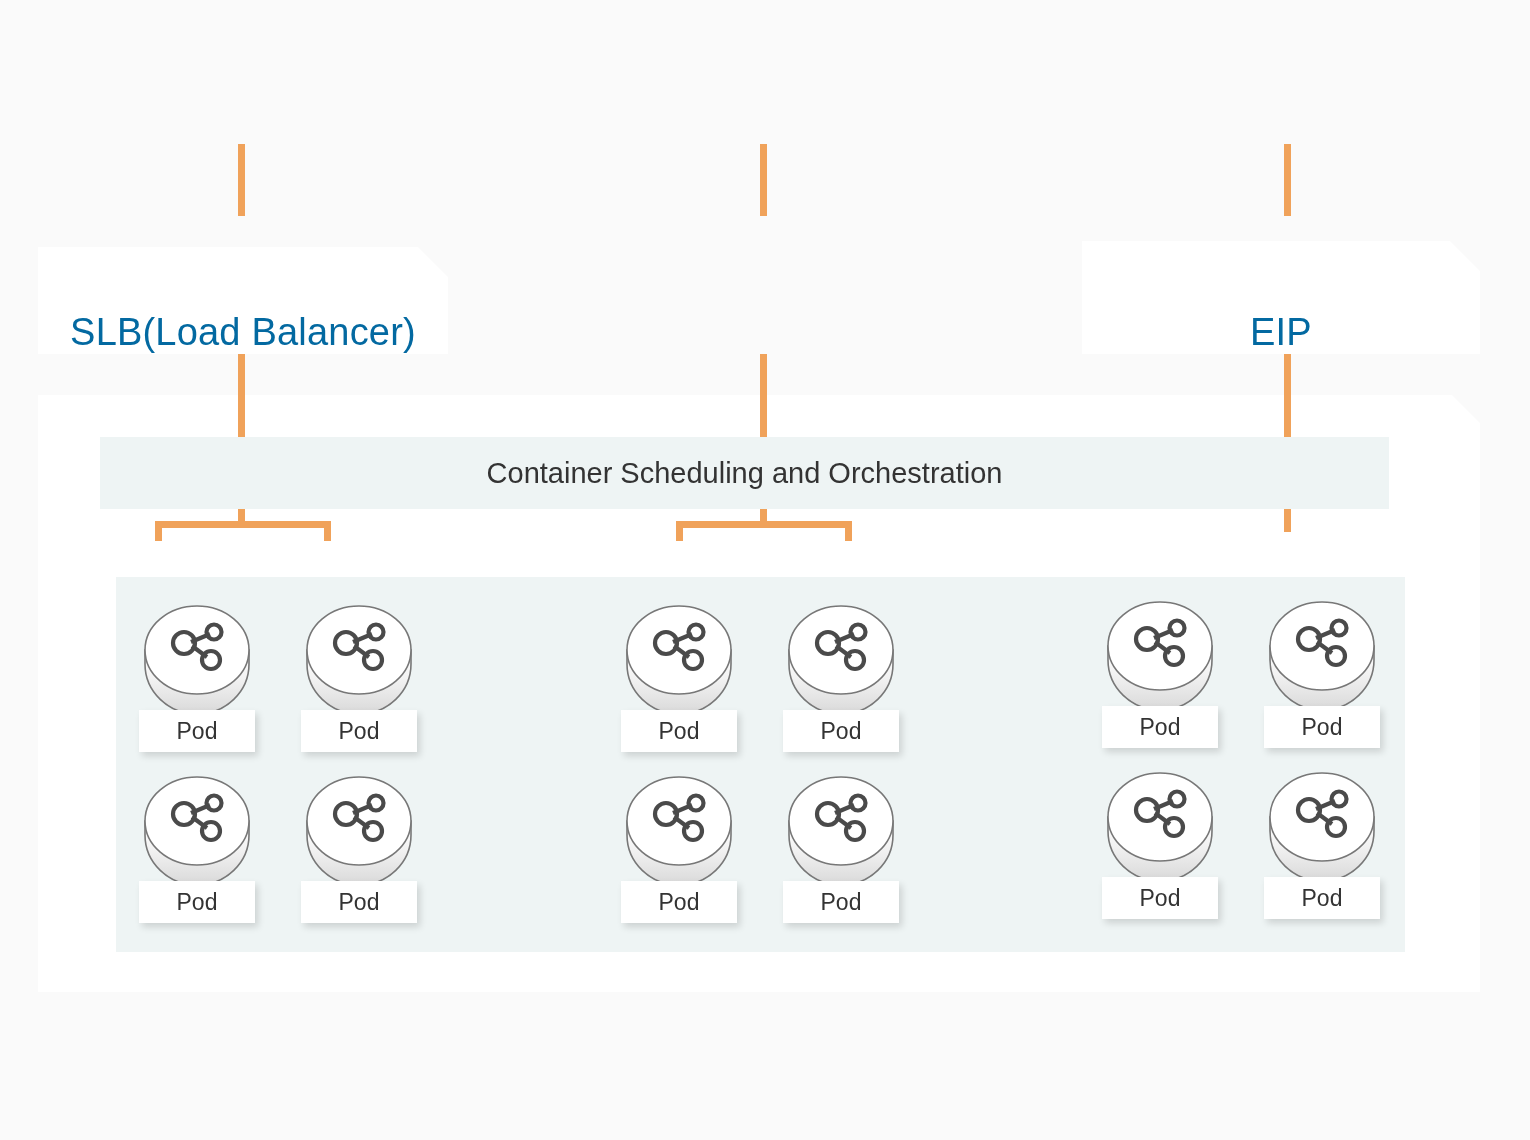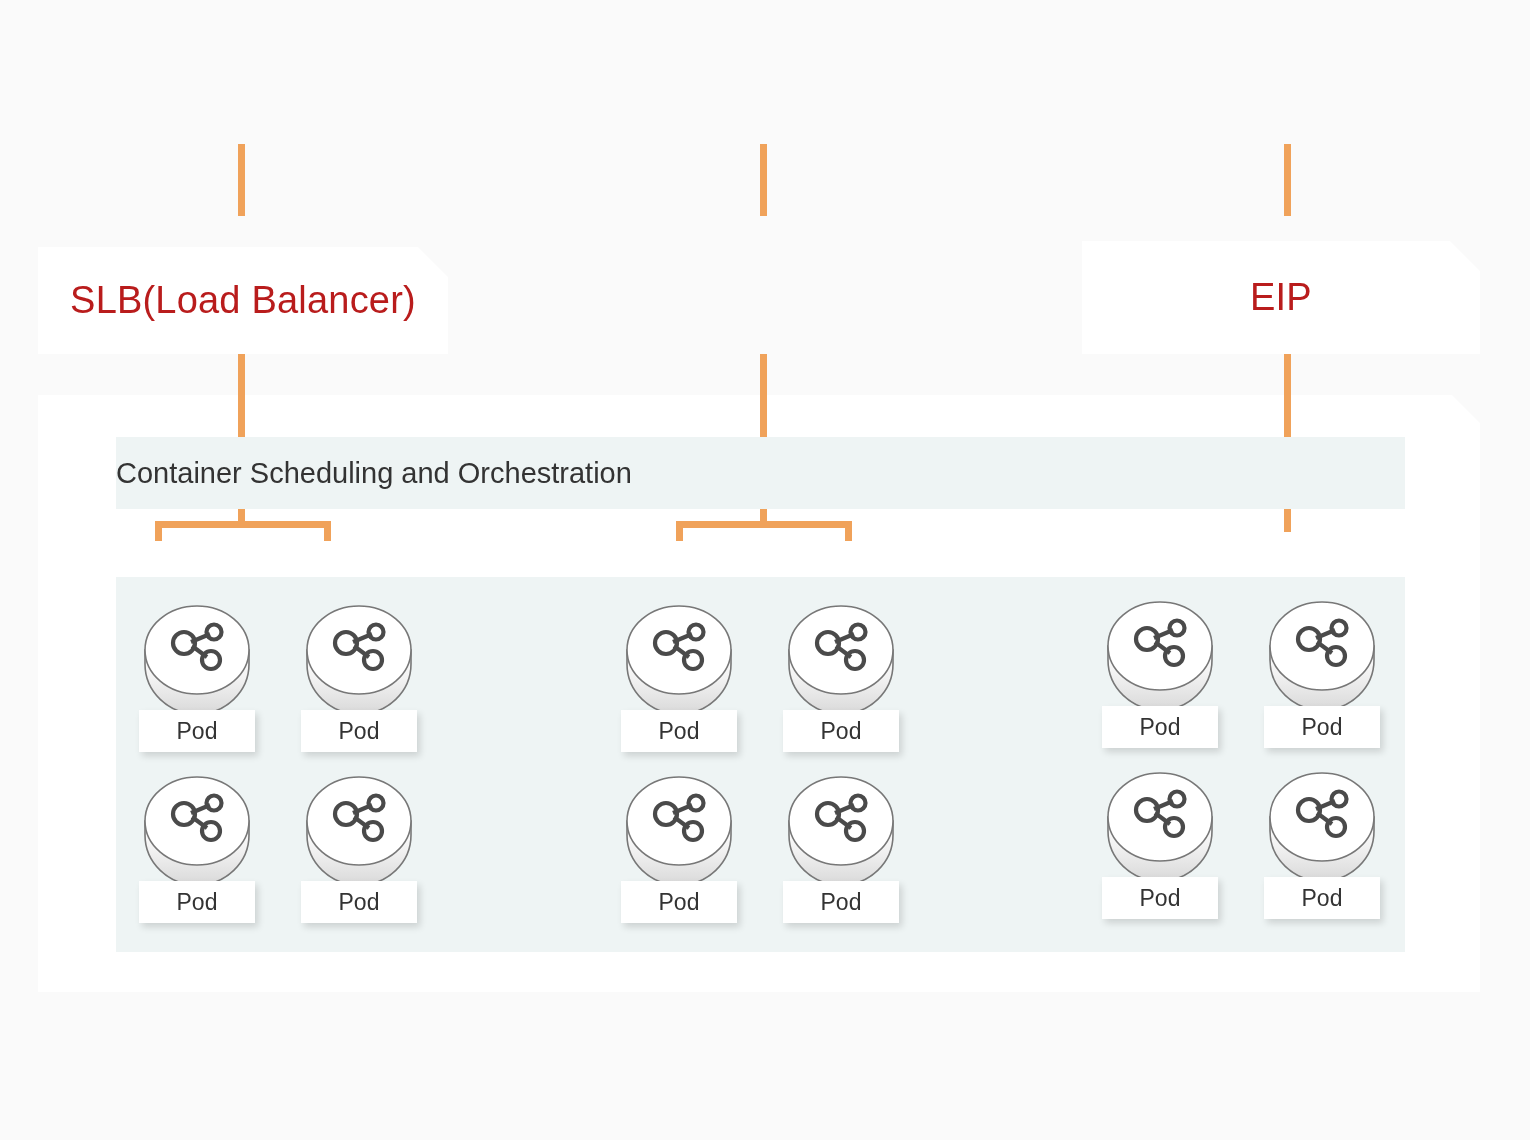--- a/index.html
+++ b/index.html
@@ -16,23 +16,23 @@
     height: 1140px;
     background: #fafafa;
     overflow: hidden;
   }
 
   
   .ingress-box {
     position: absolute;
     background: #ffffff;
     display: flex;
-    align-items: center;
+    align-items: flex-end;
     justify-content: center;
-    color: #b91c1c;
+    color: #0369a1;
     font-size: 38px;
     letter-spacing: .2px;
     -webkit-clip-path: polygon(0 0, calc(100% - 30px) 0, 100% 30px, 100% 100%, 0 100%);
     clip-path: polygon(0 0, calc(100% - 30px) 0, 100% 30px, 100% 100%, 0 100%);
     filter: drop-shadow(2px 3px 5px rgba(0,0,0,.13));
   }
 
   
   .cluster-box {
     position: absolute;
@@ -45,26 +45,27 @@
     clip-path: polygon(0 0, calc(100% - 28px) 0, 100% 28px, 100% 100%, 0 100%);
     filter: drop-shadow(2px 3px 6px rgba(0,0,0,.12));
   }
 
   
   .band {
     position: absolute;
     background: #eef4f4;
   }
   .orchestration-band {
-    left: 116px;
+    left: 100px;
     top: 437px;
     width: 1289px;
     height: 72px;
     display: flex;
     align-items: center;
+    justify-content: center;
     z-index: 3;
   }
   .orchestration-label {
     font-size: 29px;
     color: #333333;
   }
   .pods-band {
     left: 116px;
     top: 577px;
     width: 1289px;

